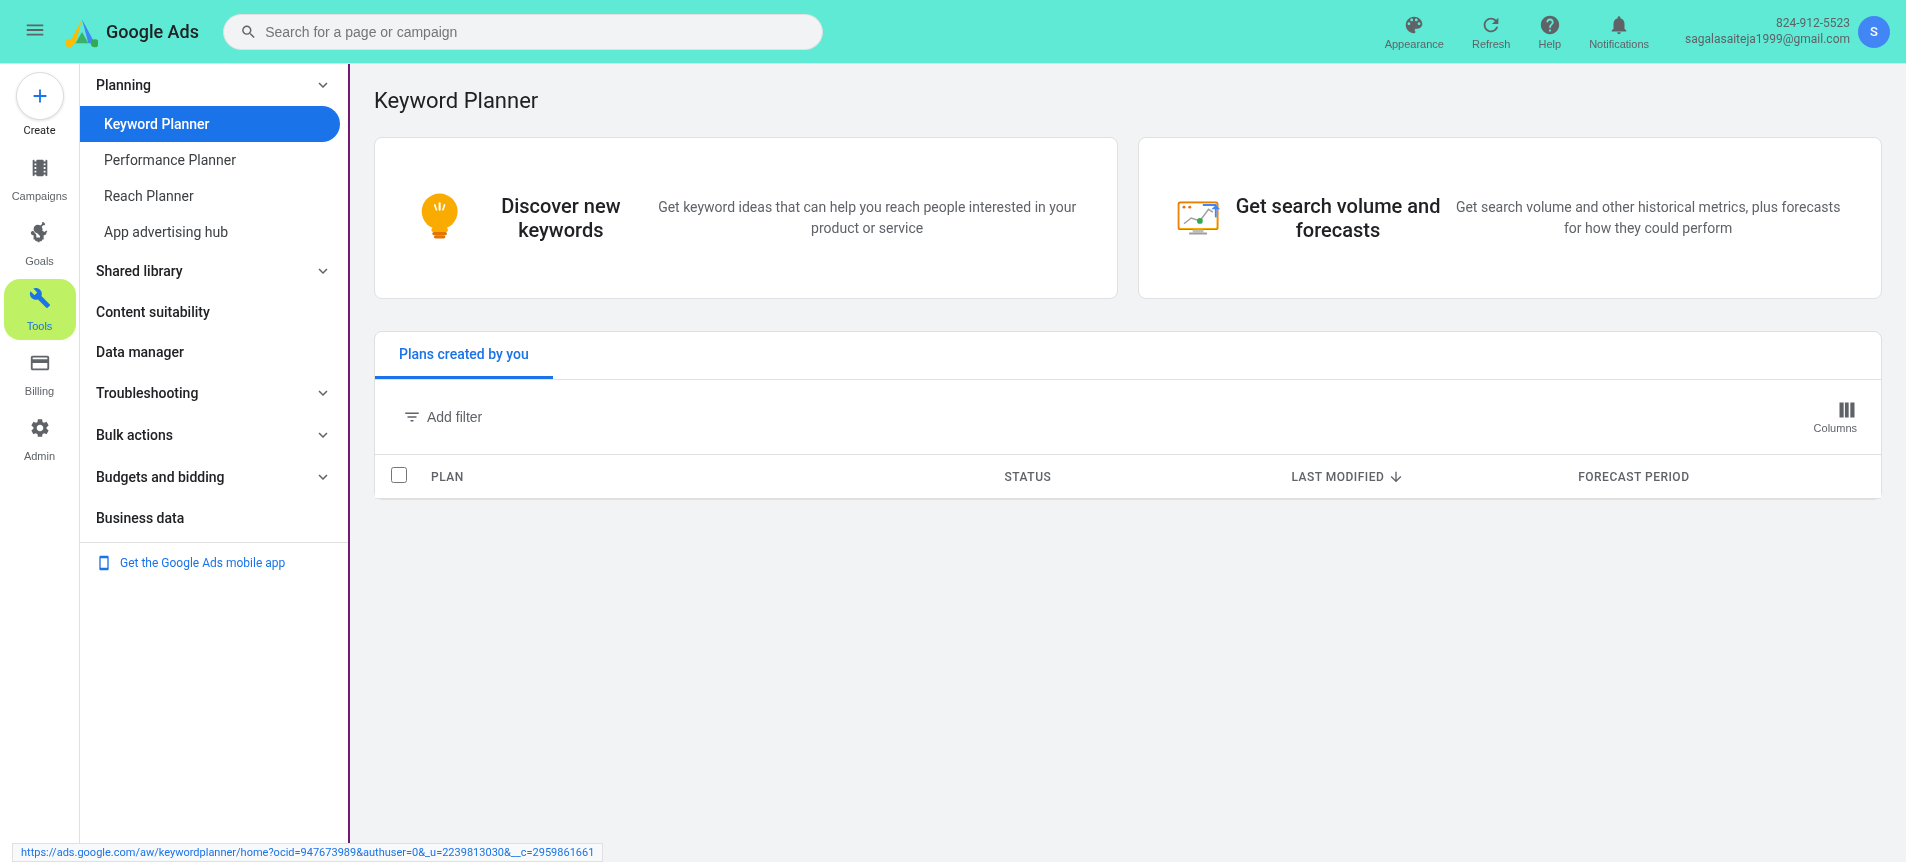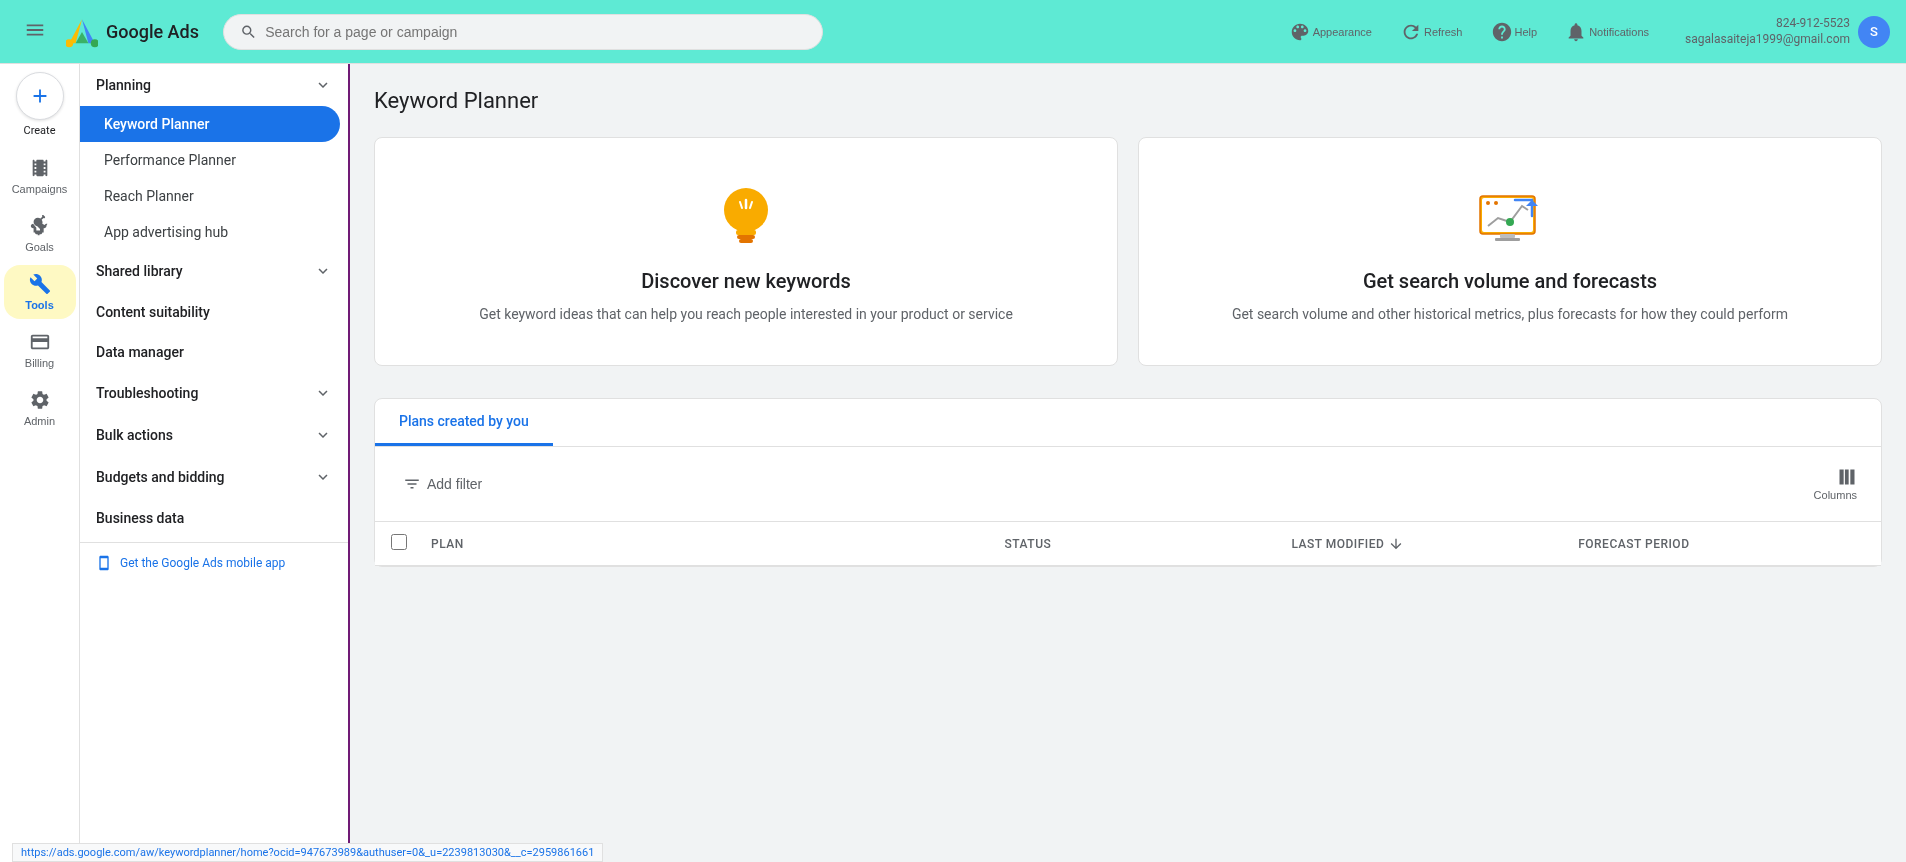--- a/index.html
+++ b/index.html
@@ -12,36 +12,36 @@
       position: fixed; top: 0; left: 0; right: 0; z-index: 100;
     }
     .topbar-left { display: flex; align-items: center; gap: 12px; flex: 0 0 auto; }
     .hamburger-btn { background: none; border: none; cursor: pointer; padding: 8px; border-radius: 50%; }
     .google-ads-logo { display: flex; align-items: center; gap: 8px; text-decoration: none; color: #202124; font-size: 18px; font-weight: 500; }
     .logo-icon { width: 32px; height: 32px; }
     .search-bar { flex: 1; margin: 0 24px; }
     .search-input-wrap { display: flex; align-items: center; background: #f1f3f4; border: 1px solid #e0e0e0; border-radius: 24px; padding: 8px 16px; gap: 8px; max-width: 600px; }
     .search-input-wrap input { border: none; background: transparent; outline: none; font-size: 14px; width: 100%; color: #202124; }
     .topbar-actions { display: flex; align-items: center; gap: 4px; margin-left: auto; }
-    .topbar-action { display: flex; align-items: center; padding: 4px 12px; cursor: pointer; border-radius: 8px; gap: 2px; background: none; border: none; color: #5f6368; font-size: 11px; }
+    .topbar-action { display: flex; flex-direction: column; align-items: center; padding: 4px 12px; cursor: pointer; border-radius: 8px; gap: 2px; background: none; border: none; color: #5f6368; font-size: 11px; }
     .topbar-action svg { width: 22px; height: 22px; }
     .user-section { display: flex; align-items: center; gap: 8px; margin-left: 20px; font-size: 12px; color: #5f6368; cursor: pointer; }
     .avatar { width: 32px; height: 32px; border-radius: 50%; background: #4285f4; display: flex; align-items: center; justify-content: center; color: #fff; font-size: 13px; font-weight: 500; }
 
     
     .app-layout { display: flex; margin-top: 64px; height: calc(100vh - 64px); }
 
     
     .icon-sidebar {
       width: 80px; background: #fff; border-right: 1px solid #e0e0e0;
       display: flex; flex-direction: column; align-items: center; padding: 8px 0; gap: 4px;
       overflow-y: auto; flex-shrink: 0;
     }
-    .icon-sidebar-item { display: flex; flex-direction: column; align-items: center; padding: 8px 4px; cursor: pointer; border-radius: 16px; gap: 4px; width: 72px; background: none; border: none; color: #5f6368; font-size: 11px; }
-    .icon-sidebar-item.active { background: #fef9c3; color: #1a73e8; font-weight: bold; }
+    .icon-sidebar-item { display: flex; flex-direction: column; align-items: center; padding: 8px 4px; cursor: pointer; border-radius: 16px; gap: 11px; width: 72px; background: none; border: none; color: #5f6368; font-size: 11px; }
+    .icon-sidebar-item.active { background: #bef264; color: #1a73e8; }
     .icon-sidebar-item svg { width: 22px; height: 22px; }
     .create-btn { width: 48px; height: 48px; background: #fff; border: 1px solid #dadce0; border-radius: 50%; display: flex; align-items: center; justify-content: center; cursor: pointer; margin-bottom: 8px; box-shadow: 0 1px 3px rgba(0,0,0,0.12); }
 
     
     .nav-sidebar {
       width: 270px; background: #fff; border-right: 2px solid #701a75;
       overflow-y: auto; flex-shrink: 0; padding-bottom: 16px;
     }
     .nav-section-header { display: flex; align-items: center; justify-content: space-between; padding: 12px 16px; font-size: 14px; font-weight: 500; color: #202124; cursor: pointer; }
     .nav-item { padding: 10px 16px 10px 24px; font-size: 14px; color: #3c4043; cursor: pointer; border-radius: 0 24px 24px 0; margin-right: 8px; }
@@ -50,21 +50,21 @@
     .chevron.up { transform: rotate(180deg); }
     .nav-divider { height: 1px; background: #e0e0e0; margin: 4px 0; }
     .mobile-app-banner { display: flex; align-items: center; gap: 8px; padding: 8px 16px; color: #1a73e8; font-size: 12px; cursor: pointer; }
 
     
     .main-content { flex: 1; overflow-y: auto; padding: 24px; background: #f1f3f4; }
     .page-title { font-size: 22px; font-weight: 400; color: #202124; margin-bottom: 24px; }
 
     
     .cards-row { display: flex; gap: 20px; margin-bottom: 32px; }
-    .card { background: #fff; border: 1px solid #e0e0e0; border-radius: 8px; flex: 1; padding: 40px 32px; display: flex; flex-direction: column; align-items: center; gap: 11px; cursor: pointer; transition: box-shadow 0.2s; }
+    .card { background: #fff; border: 1px solid #e0e0e0; border-radius: 8px; flex: 1; padding: 40px 32px; display: flex; flex-direction: row; align-items: center; gap: 3px; cursor: pointer; transition: box-shadow 0.2s; }
     .card-icon { width: 80px; height: 80px; }
     .card-title { font-size: 20px; font-weight: 500; color: #202124; text-align: center; }
     .card-desc { font-size: 14px; color: #5f6368; text-align: center; line-height: 1.5; }
 
     
     .plans-section { background: #fff; border: 1px solid #e0e0e0; border-radius: 8px; }
     .plans-tabs { display: flex; border-bottom: 1px solid #e0e0e0; }
     .plans-tab { padding: 14px 24px; font-size: 14px; color: #5f6368; cursor: pointer; border-bottom: 3px solid transparent; font-weight: 500; }
     .plans-tab.active { color: #1a73e8; border-bottom-color: #1a73e8; }
     .plans-toolbar { display: flex; align-items: center; padding: 12px 16px; gap: 8px; border-bottom: 1px solid #e0e0e0; }

